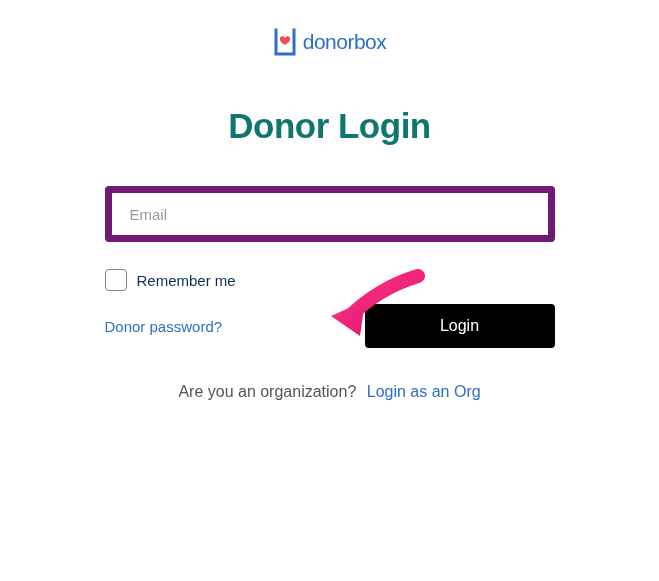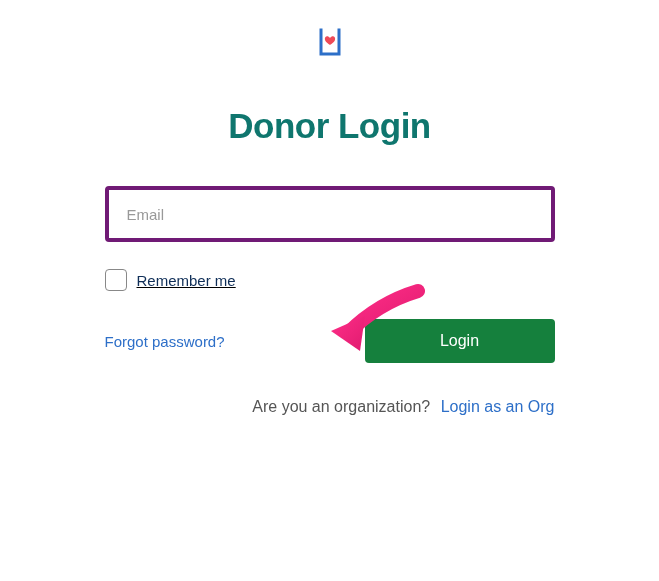--- a/index.html
+++ b/index.html
@@ -38,37 +38,36 @@
       margin-bottom: 40px;
     }
     .form {
       width: 450px;
       display: flex;
       flex-direction: column;
     }
     .input {
       width: 100%;
       height: 56px;
-      border: 4px solid #701a75;
+      border: 7px solid #701a75;
       border-radius: 4px;
       padding: 17px 18px;
       font-size: 15px;
       color: #333;
       margin-bottom: 22px;
     }
     .input::placeholder {
       color: #999;
     }
     .remember-row {
       display: flex;
       align-items: center;
       gap: 10px;
       margin-top: 5px;
-      margin-bottom: 28px;
-      text-decoration: underline;
+      margin-bottom: 13px;
     }
     .checkbox {
       width: 22px;
       height: 22px;
       border: 1.5px solid #888;
       border-radius: 4px;
       cursor: pointer;
       background: #fff;
     }
     .remember-label {
@@ -82,32 +81,32 @@
       margin-bottom: 35px;
       position: relative;
     }
     .forgot-link {
       color: #2d6fc8;
       font-size: 15px;
       text-decoration: none;
       cursor: pointer;
     }
     .login-btn {
-      background: #15803d;
+      background: #000000;
       color: #fff;
       border: none;
       border-radius: 4px;
       width: 190px;
       height: 44px;
       font-size: 16px;
       cursor: pointer;
       font-weight: 400;
     }
     .org-row {
-      text-align: right;
+      text-align: center;
       font-size: 16px;
       color: #555;
     }
     .org-link {
       color: #2d6fc8;
       text-decoration: none;
       cursor: pointer;
       margin-left: 6px;
     }
     .arrow-annotation {
@@ -120,34 +119,35 @@
 </head>
 <body>
 
 <div class="logo">
   <span class="logo-icon">
     <svg width="24" height="28" viewBox="0 0 24 28">
       <path d="M 3 2 L 3 26 L 21 26 L 21 2" fill="none" stroke="#2d6fc8" stroke-width="3" stroke-linecap="square"></path>
       <path d="M 12 10 C 10 7, 6 8, 7 12 C 7.5 14, 12 17, 12 17 C 12 17, 16.5 14, 17 12 C 18 8, 14 7, 12 10 Z" fill="#ef4a57"></path>
     </svg>
   </span>
+  <span class="logo-text">donorbox</span>
 </div>
 
 <h1 class="title">Donor Login</h1>
 
 <div class="form">
   <input type="email" class="input" placeholder="Email" style="">
 
   <div class="remember-row">
     <div class="checkbox"></div>
     <span class="remember-label">Remember me</span>
   </div>
 
   <div class="bottom-row">
-    <a class="forgot-link">Forgot password?</a>
+    <a class="forgot-link">Donor password?</a>
     <button class="login-btn">Login</button>
     <svg class="arrow-annotation" width="110" height="75" viewBox="0 0 110 75">
       <defs>
         <linearGradient id="arrowgrad" x1="0%" y1="0%" x2="100%" y2="100%">
           <stop offset="0%" stop-color="#ff2e88"></stop>
           <stop offset="100%" stop-color="#e01b6f"></stop>
         </linearGradient>
       </defs>
       <path d="M 95 8 Q 55 20 25 50" stroke="url(#arrowgrad)" stroke-width="14" fill="none" stroke-linecap="round"></path>
       <path d="M 8 48 L 42 33 L 37 68 Z" fill="url(#arrowgrad)"></path>

